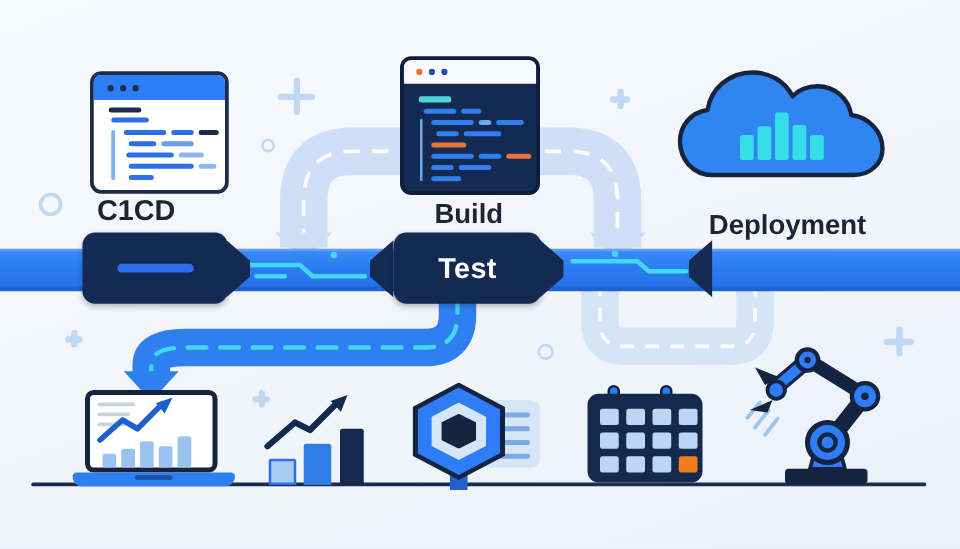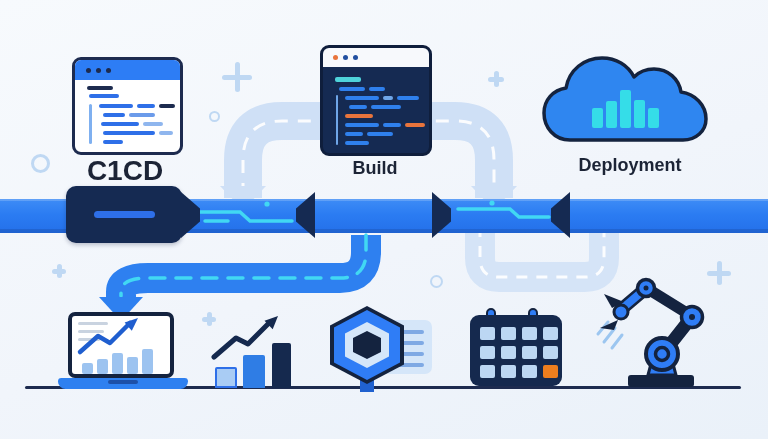--- a/index.html
+++ b/index.html
@@ -16,21 +16,21 @@
   .band{position:absolute;left:0;top:199px;width:768px;height:34px;
     background:linear-gradient(180deg,#3e8cf6 0%,#2b7cf2 45%,#2470ea 100%);
     box-shadow:inset 0 2px 0 rgba(255,255,255,.18), inset 0 -4px 0 rgba(12,40,92,.18);}
   .badge{position:absolute;top:186px;height:57px;background:#152a52;border-radius:10px;
     display:flex;align-items:center;justify-content:center;box-shadow:0 2px 4px rgba(10,25,60,.25);}
   .badge-text{color:#ffffff;font-weight:bold;font-size:23px;letter-spacing:.3px;}
   .conn{position:absolute;top:192px;width:19px;height:46px;background:#152a52;}
   .conn.r{clip-path:polygon(0 0,100% 36%,100% 64%,0 100%);}
   .conn.l{clip-path:polygon(100% 0,0 36%,0 64%,100% 100%);}
   
-  .stage-label{position:absolute;text-align:center;color:#1c2436;font-weight:bold;font-size:18px;}
+  .stage-label{position:absolute;text-align:center;color:#1c2436;font-weight:bold;font-size:22px;}
   
   .cl{position:absolute;height:4px;border-radius:2px;background:#2e6fe8;}
   .win-dot{position:absolute;width:5px;height:5px;border-radius:50%;top:8px;}
   .ground{position:absolute;left:25px;top:386px;width:716px;height:3px;background:#1d2b4f;border-radius:2px;}
   
   .browser{position:absolute;left:72px;top:57px;width:111px;height:98px;background:#ffffff;
     border:3px solid #1d2b4f;border-radius:9px;box-sizing:border-box;overflow:hidden;}
   .browser-bar{position:absolute;left:0;top:0;width:100%;height:20px;background:#2d7df5;}
   
   .editor{position:absolute;left:320px;top:45px;width:112px;height:111px;background:#152a52;
@@ -96,20 +96,23 @@
     <path d="M366,235 V252 Q366,278 340,278 H148 Q121,278 121,292 V296" fill="none" stroke="#41d8f3" stroke-width="3.5" stroke-dasharray="15 11" stroke-linecap="round"></path>
     <polygon points="99,297 143,297 121,321" fill="#2e80f0"></polygon>
   </svg>
 
   <div class="badge" style="left:66px;width:116px;">
     <div style="width:61px;height:7px;border-radius:4px;background:#2e6fe8;"></div>
   </div>
   <div class="conn r" style="left:181px;"></div>
 
   <div class="conn l" style="left:296px;"></div>
+  <div class="badge" style="left:315px;width:118px;">
+    <span class="badge-text">Test</span>
+  </div>
   <div class="conn r" style="left:432px;"></div>
 
   <div class="conn l" style="left:551px;"></div>
 
   <div class="browser">
     <div class="browser-bar">
       <span class="win-dot" style="left:11px;background:#1d2b4f;"></span>
       <span class="win-dot" style="left:21px;background:#1d2b4f;"></span>
       <span class="win-dot" style="left:31px;background:#1d2b4f;"></span>
     </div>
@@ -156,23 +159,23 @@
     <path d="M30,92 C14,92 4,79 4,65 C4,52 13,42 26,40 C29,22 44,10 62,10 C76,10 88,17 94,29 C99,24 106,21 114,21 C128,21 139,31 141,44 C155,46 166,57 166,71 C166,83 156,92 143,92 Z" fill="#2f86f0" stroke="#14233f" stroke-width="3.5" stroke-linejoin="round"></path>
     <g fill="#35dde8">
       <rect x="52" y="60" width="11" height="20" rx="2"></rect>
       <rect x="66" y="53" width="11" height="27" rx="2"></rect>
       <rect x="80" y="42" width="11" height="38" rx="2"></rect>
       <rect x="94" y="52" width="11" height="28" rx="2"></rect>
       <rect x="108" y="60" width="11" height="20" rx="2"></rect>
     </g>
   </svg>
 
-  <div class="stage-label" style="left:60px;top:155px;width:130px;font-size:28px;">C1CD</div>
+  <div class="stage-label" style="left:44px;top:155px;width:130px;font-size:23px;">C1CD</div>
   <div class="stage-label" style="left:310px;top:158px;width:130px;">Build</div>
-  <div class="stage-label" style="left:554px;top:155px;width:152px;">Deployment</div>
+  <div class="stage-label" style="left:554px;top:167px;width:152px;">Deployment</div>
 
   <div class="ground"></div>
 
   <div class="abs" style="left:58px;top:310px;width:130px;height:80px;">
     <div class="laptop-screen"></div>
     <div class="gray-line" style="top:12px;width:30px;"></div>
     <div class="gray-line" style="top:20px;width:26px;"></div>
     <div class="gray-line" style="top:28px;width:22px;"></div>
     <div class="lap-bar" style="left:24px;top:53px;height:11px;"></div>
     <div class="lap-bar" style="left:39px;top:49px;height:15px;"></div>

